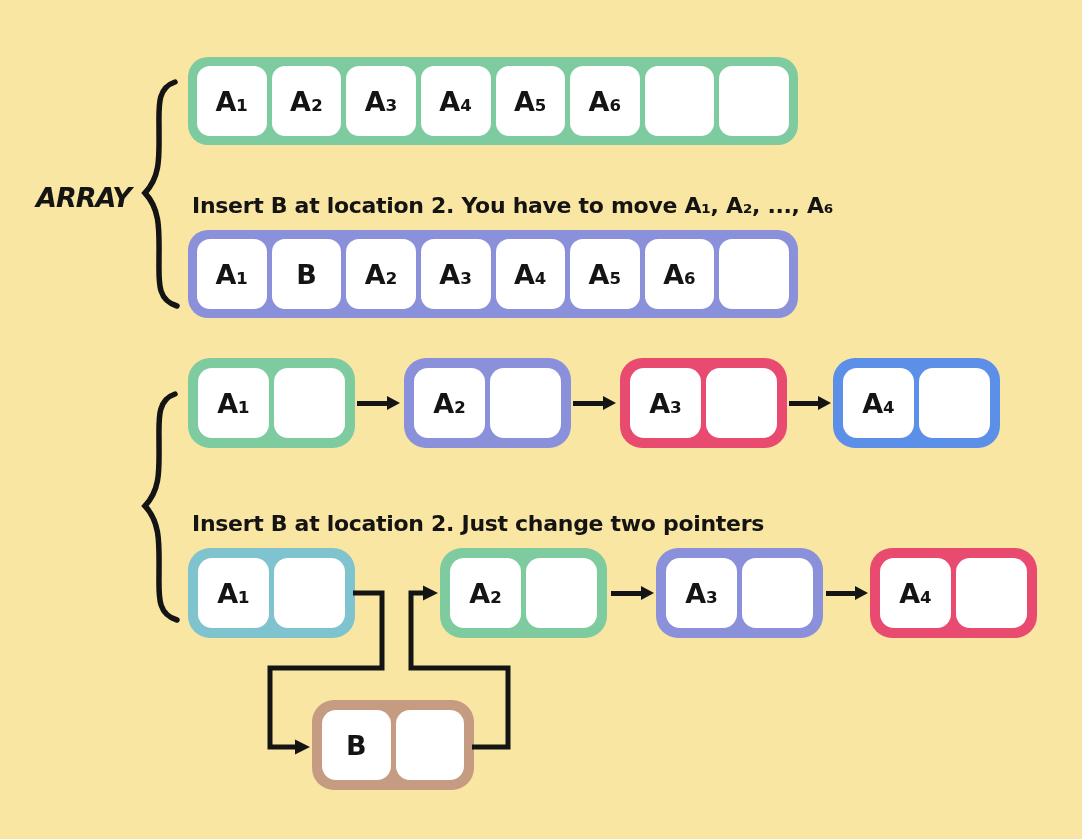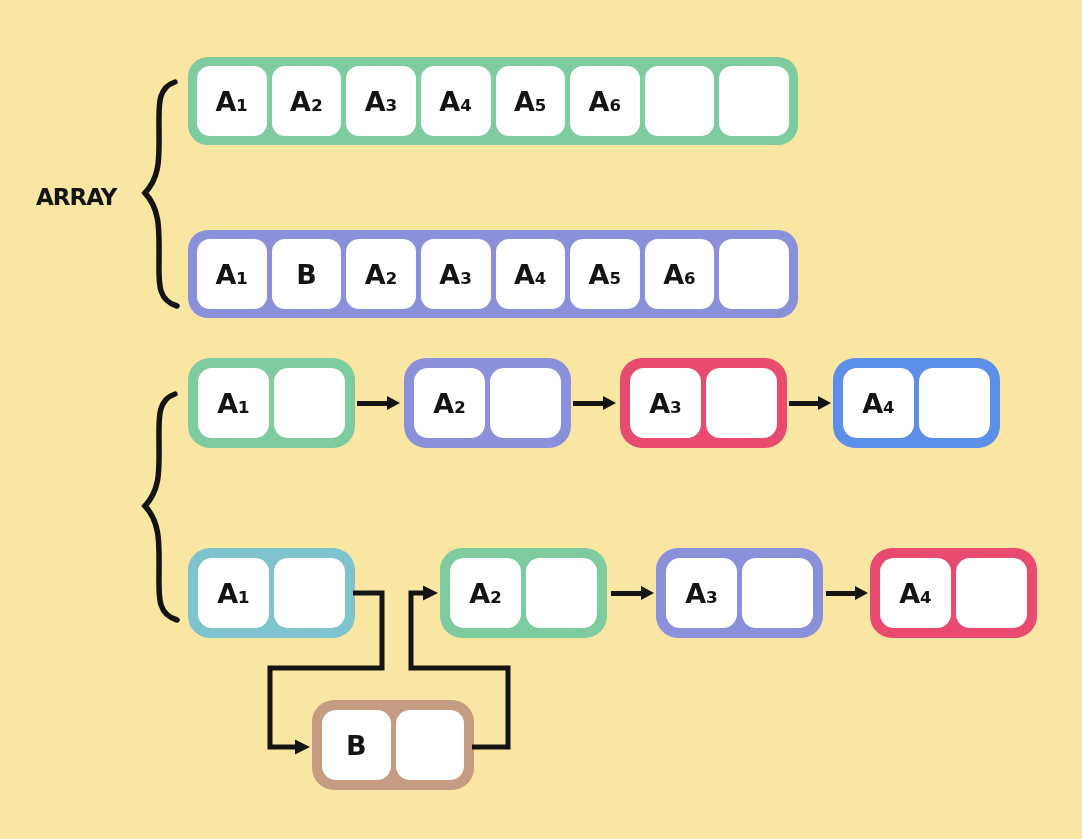--- a/index.html
+++ b/index.html
@@ -7,25 +7,26 @@
     position:relative;
     width:1082px;height:839px;
     background:#FAE6A3;
     font-family:"DejaVu Sans", sans-serif;
     overflow:hidden;
     --ink:#141414;
   }
   .section-label{
     position:absolute;
     font-weight:bold;
-    font-size:23px;
+    font-size:27px;
     letter-spacing:-1px;
     color:var(--ink);
     line-height:33px;
     white-space:pre-line;
+    font-style:italic;
   }
   .caption{
     position:absolute;
     font-weight:bold;
     font-size:22px;
     letter-spacing:-0.3px;
     color:var(--ink);
     white-space:nowrap;
   }
   .array-strip{
@@ -86,20 +87,21 @@
     <div class="array-cell">A₁</div>
     <div class="array-cell">A₂</div>
     <div class="array-cell">A₃</div>
     <div class="array-cell">A₄</div>
     <div class="array-cell">A₅</div>
     <div class="array-cell">A₆</div>
     <div class="array-cell"></div>
     <div class="array-cell"></div>
   </div>
 
+  <div class="caption" style="left:192px;top:193px;">Insert B at location 2. You have to move A₁, A₂, ..., A₆</div>
 
   <div class="array-strip" style="left: 188px; top: 230px; background-color: rgb(139, 144, 219);">
     <div class="array-cell">A₁</div>
     <div class="array-cell">B</div>
     <div class="array-cell">A₂</div>
     <div class="array-cell">A₃</div>
     <div class="array-cell">A₄</div>
     <div class="array-cell">A₅</div>
     <div class="array-cell">A₆</div>
     <div class="array-cell"></div>
@@ -131,20 +133,21 @@
   </div>
   <div class="arrow" style="left:789px;top:395px;width:42px;">
     <div class="shaft"></div>
       <div class="head"></div>
   </div>
   <div class="node" style="left: 833px; top: 358px; background-color: rgb(92, 143, 232);">
     <div class="node-cell">A₄</div>
     <div class="node-cell"></div>
   </div>
 
+  <div class="caption" style="left:192px;top:511px;">Insert B at location 2. Just change two pointers</div>
 
   <div class="node" style="left: 188px; top: 548px; background-color: rgb(127, 195, 206);">
     <div class="node-cell">A₁</div>
     <div class="node-cell"></div>
   </div>
   <div class="node" style="left: 440px; top: 548px; background-color: rgb(126, 203, 160);">
     <div class="node-cell">A₂</div>
     <div class="node-cell"></div>
   </div>
   <div class="arrow" style="left:611px;top:585px;width:43px;">

